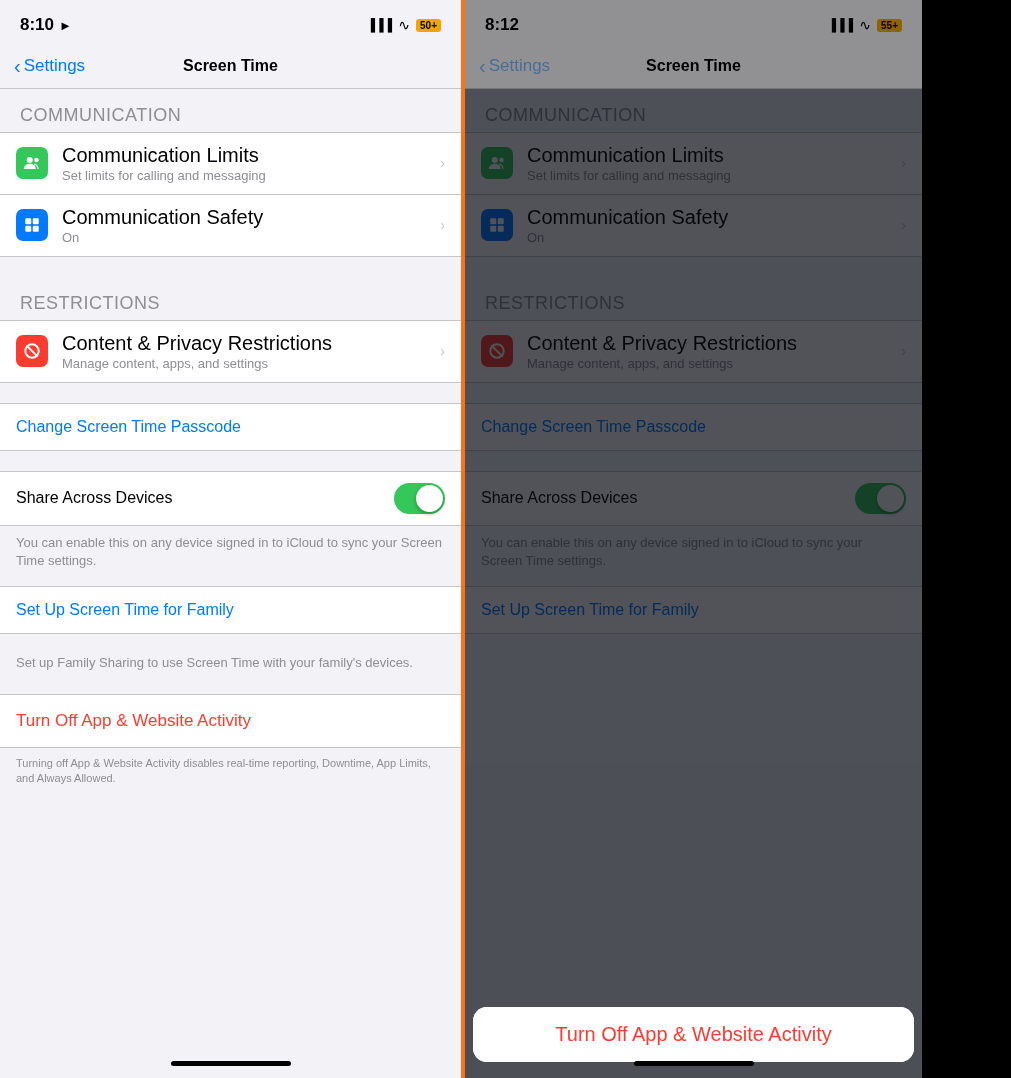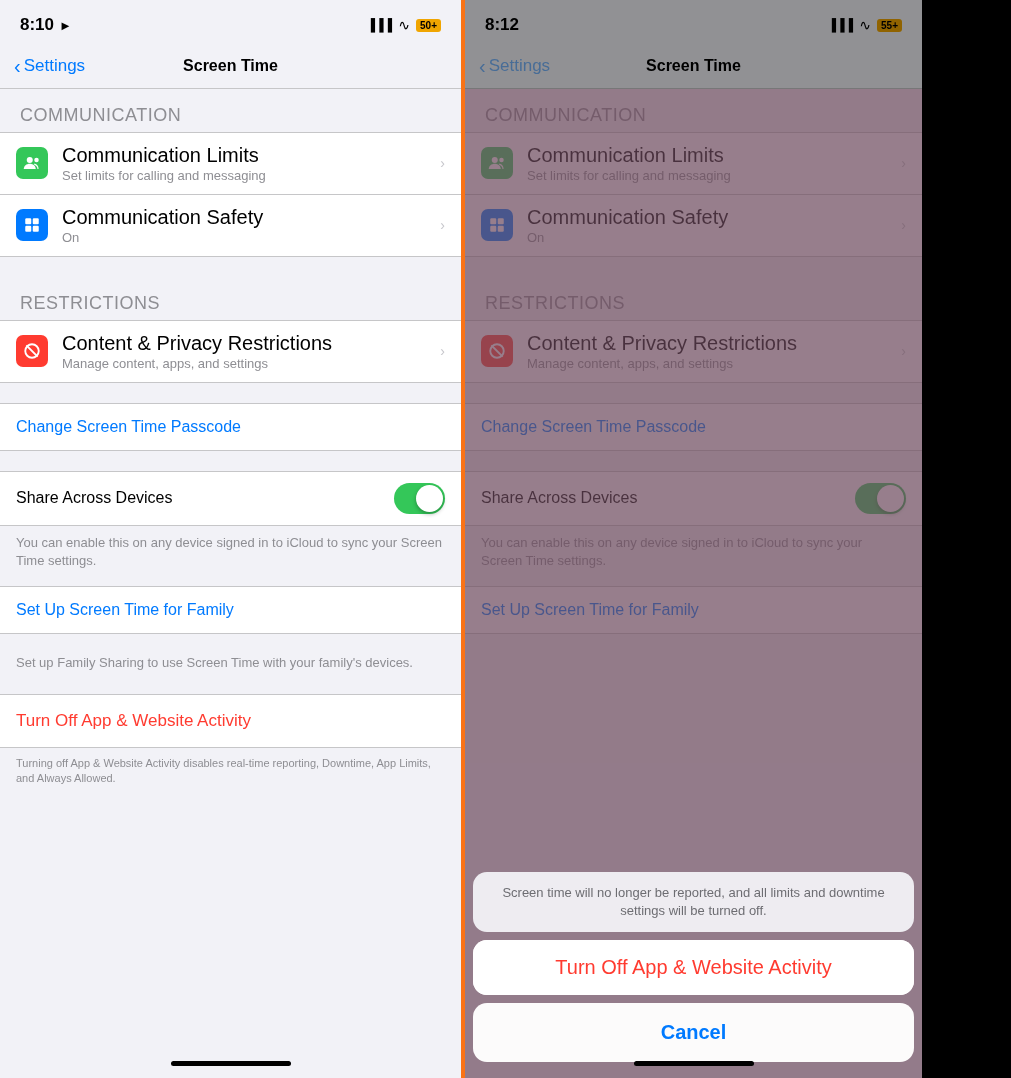--- a/index.html
+++ b/index.html
@@ -9,21 +9,21 @@
       display: flex;
       flex-direction: row;
       font-family: -apple-system, 'SF Pro Text', 'Helvetica Neue', Arial, sans-serif;
       background: #000;
       overflow: hidden;
     }
 
     .phone-screen {
       width: 461px;
       height: 1078px;
-      background: #f9a8d4;
+      background: #0f172a;
       display: flex;
       flex-direction: column;
       overflow: hidden;
       position: relative;
     }
 
     .phone-screen.right {
       border-left: 4px solid #f97316;
     }
 
@@ -562,26 +562,24 @@
 
     <div class="family-link">
       <span class="link-text">Set Up Screen Time for Family</span>
     </div>
 
   </div>
 
   <div class="action-sheet-overlay">
     <div class="action-sheet">
 
-      <div class="action-sheet-description">Screen time will no longer be reported, and all limits and downtime settings will be turned off.</div>
 
       <div class="action-sheet-group">
         <div class="action-sheet-button">Turn Off App &amp; Website Activity</div>
       </div>
 
-      <div class="action-sheet-cancel">Cancel</div>
     </div>
   </div>
 
   <div class="home-indicator" style="position:absolute; bottom:0; left:0; right:0; z-index:20; background:transparent;">
     <div class="home-bar"></div>
   </div>
 </div>
 
 </body></html>

